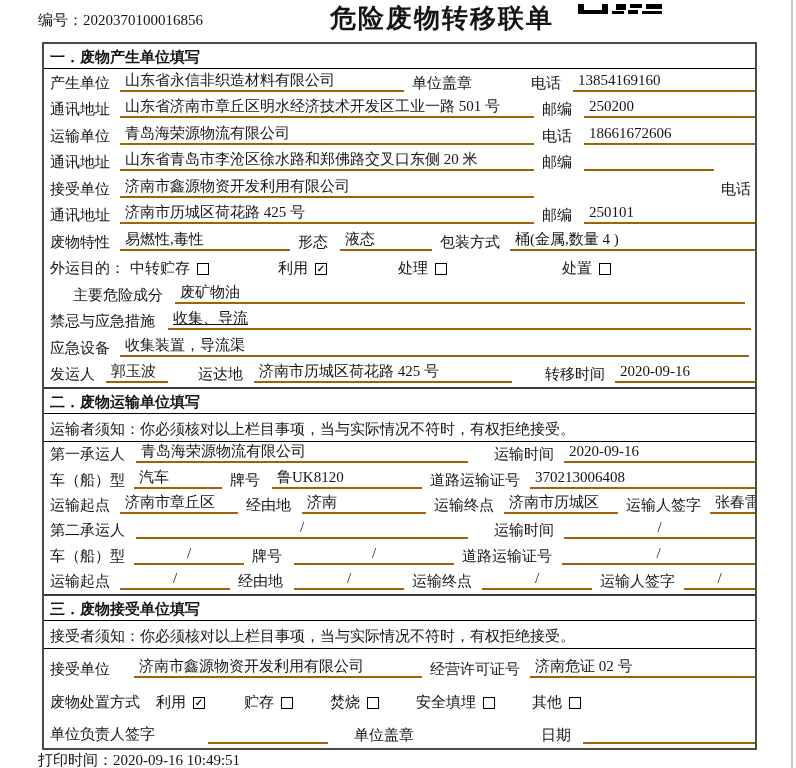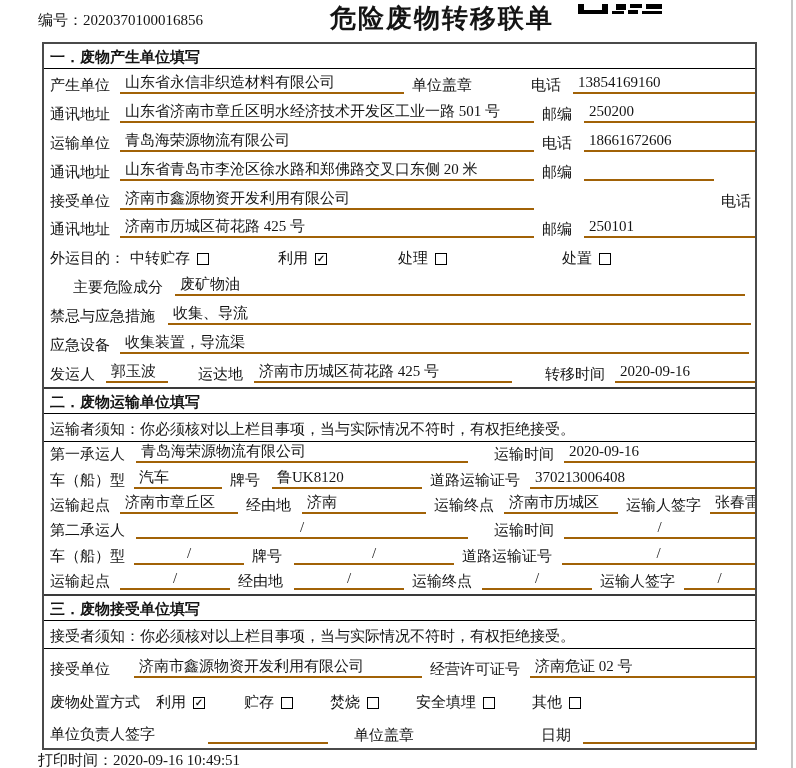--- a/index.html
+++ b/index.html
@@ -106,20 +106,28 @@
             <span class="lbl" style="flex: 0 0 34px; width: 34px;">电话</span>
           </div>
           <div class="row">
             <span class="lbl" style="flex: 0 0 62px; width: 62px;">通讯地址</span>
             <span class="val" style="flex: 0 0 414px; width: 414px;">济南市历城区荷花路 425 号</span>
             <span class="gap" style="flex: 1 1 auto;"></span>
             <span class="lbl" style="flex: 0 0 34px; width: 34px;">邮编</span>
             <span class="val" style="flex: 0 0 182px; width: 182px;">250101</span>
           </div>
           <div class="row">
+            <span class="lbl" style="flex: 0 0 62px; width: 62px;">废物特性</span>
+            <span class="val" style="flex: 0 0 170px; width: 170px;">易燃性,毒性</span>
+            <span class="lbl" style="flex: 0 0 34px; width: 34px;">形态</span>
+            <span class="val" style="flex: 0 0 92px; width: 92px;">液态</span>
+            <span class="lbl" style="flex: 0 0 62px; width: 62px;">包装方式</span>
+            <span class="val" style="flex: 1 1 auto;">桶(金属,数量 4 )</span>
+          </div>
+          <div class="row">
             <span class="lbl" style="flex: 0 0 72px; width: 72px;">外运目的：</span>
             <span class="chk" style="flex: 0 0 92px; width: 92px;">
               <span class="chk-lbl">中转贮存</span>
               <span class="box"></span>
             </span>
             <span class="gap" style="flex: 0 0 56px; width: 56px;"></span>
             <span class="chk" style="flex: 0 0 54px; width: 54px;">
               <span class="chk-lbl">利用</span>
               <span class="box">✓</span>
             </span>
@@ -134,21 +142,21 @@
               <span class="box"></span>
             </span>
             <span class="gap" style="flex: 1 1 auto;"></span>
           </div>
           <div class="row">
             <span class="lbl" style="flex: 0 0 94px; width: 94px; margin-left: 23px;">主要危险成分</span>
             <span class="val" style="flex: 1 1 auto; margin-right: 10px;">废矿物油</span>
           </div>
           <div class="row">
             <span class="lbl" style="flex: 0 0 110px; width: 110px;">禁忌与应急措施</span>
-            <span class="val" style="flex: 1 1 auto; margin-right: 4px;">收集、导流</span>
+            <span class="val" style="flex: 1 1 auto; margin-right: 4px; text-decoration: underline;">收集、导流</span>
           </div>
           <div class="row">
             <span class="lbl" style="flex: 0 0 62px; width: 62px;">应急设备</span>
             <span class="val" style="flex: 1 1 auto; margin-right: 6px;">收集装置，导流渠</span>
           </div>
           <div class="row">
             <span class="lbl" style="flex: 0 0 48px; width: 48px;">发运人</span>
             <span class="val" style="flex: 0 0 62px; width: 62px;">郭玉波</span>
             <span class="gap" style="flex: 0 0 22px; width: 22px;"></span>
             <span class="lbl" style="flex: 0 0 48px; width: 48px;">运达地</span>

